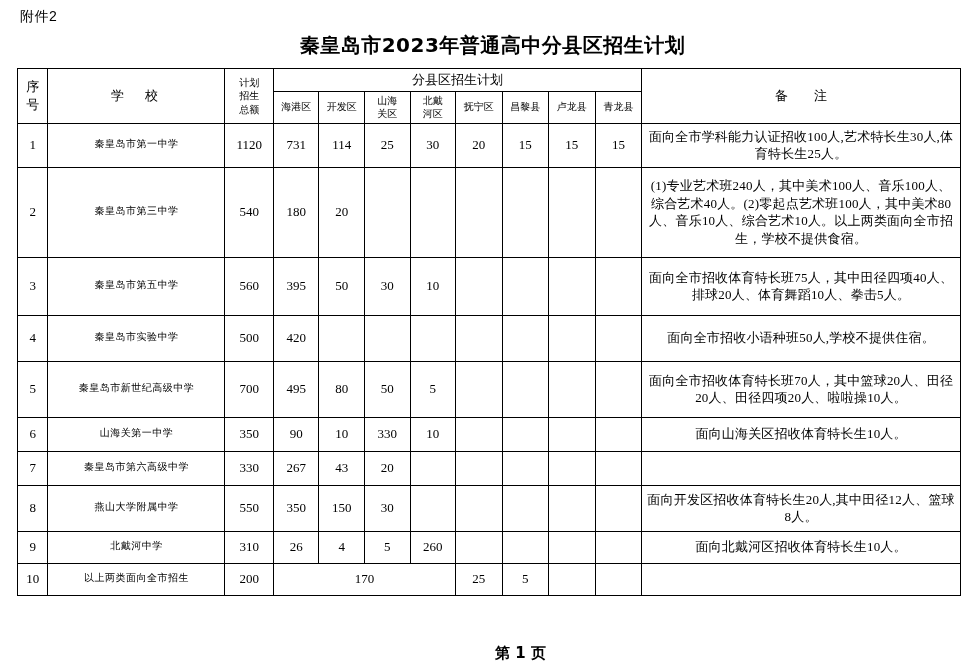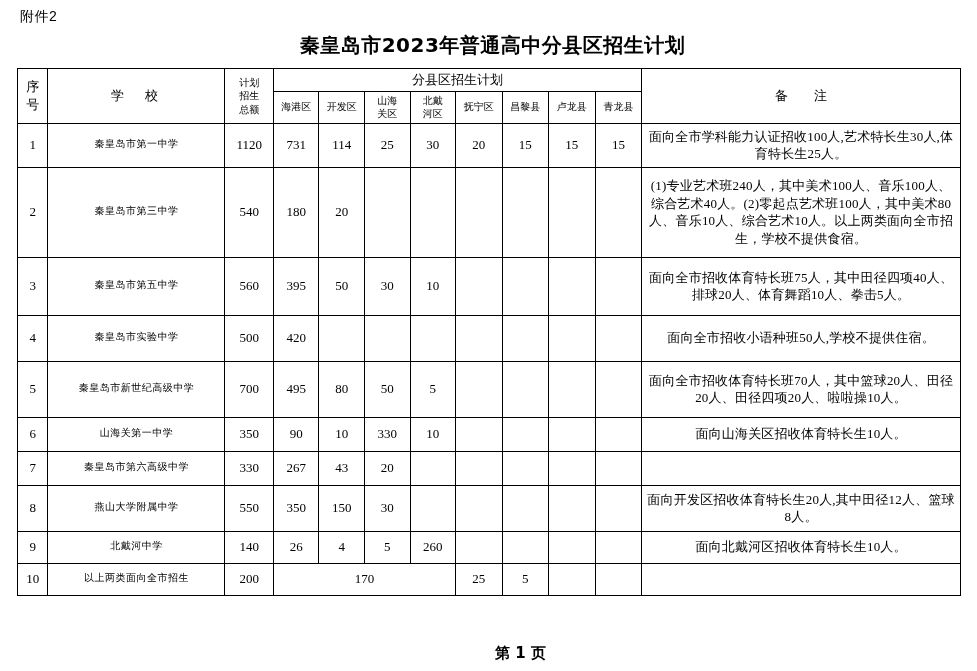--- a/index.html
+++ b/index.html
@@ -258,21 +258,21 @@
           <td></td>
           <td></td>
           <td></td>
           <td></td>
           <td></td>
           <td class="remark-cell">面向开发区招收体育特长生20人,其中田径12人、篮球8人。</td>
         </tr>
         <tr style="height:32px">
           <td>9</td>
           <td class="school-name">北戴河中学</td>
-          <td>140</td>
+          <td>310</td>
           <td>26</td>
           <td>4</td>
           <td>5</td>
           <td>260</td>
           <td></td>
           <td></td>
           <td></td>
           <td></td>
           <td class="remark-cell">面向北戴河区招收体育特长生10人。</td>
         </tr>

